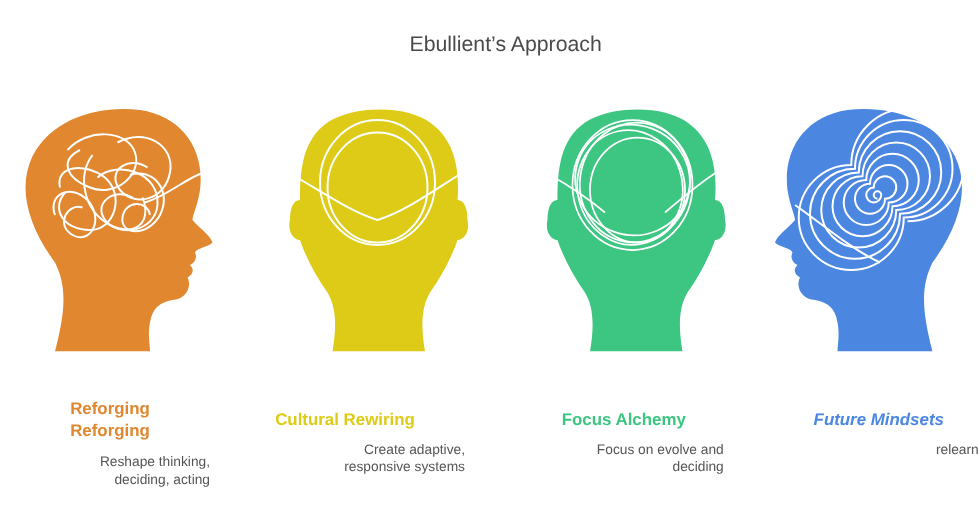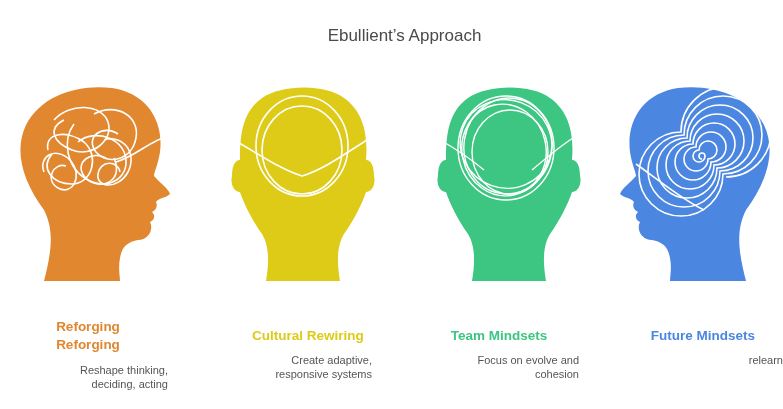--- a/index.html
+++ b/index.html
@@ -86,34 +86,34 @@
 
 <div class="label" style="left:8px; top:318px; width:160px; color:#E0872F;">
   <div>Reforging</div>
   <div>Reforging</div>
 </div>
 <div class="desc" style="left:8px; top:363px; width:160px;">
   <div>Reshape thinking,</div>
   <div>deciding, acting</div>
 </div>
 
-<div class="label" style="left:228px; top:327px; width:160px; color:#DDCB17;">
+<div class="label" style="left:196px; top:327px; width:160px; color:#DDCB17;">
   <div>Cultural Rewiring</div>
 </div>
 <div class="desc" style="left:212px; top:353px; width:160px;">
   <div>Create adaptive,</div>
   <div>responsive systems</div>
 </div>
 
 <div class="label" style="left:419px; top:327px; width:160px; color:#3DC582;">
-  <div>Team Mindsets</div>
+  <div>Focus Alchemy</div>
 </div>
 <div class="desc" style="left:419px; top:353px; width:160px;">
   <div>Focus on evolve and</div>
-  <div>cohesion</div>
+  <div>deciding</div>
 </div>
 
-<div class="label" style="left:623px; top:327px; width:160px; color:#4B86E0;">
+<div class="label" style="left:623px; top:327px; width:160px; color:#4B86E0;font-style:italic;">
   <div>Future Mindsets</div>
 </div>
 <div class="desc" style="left:623px; top:353px; width:160px;">
   <div>relearn</div>
 </div>
 
 </body></html>

